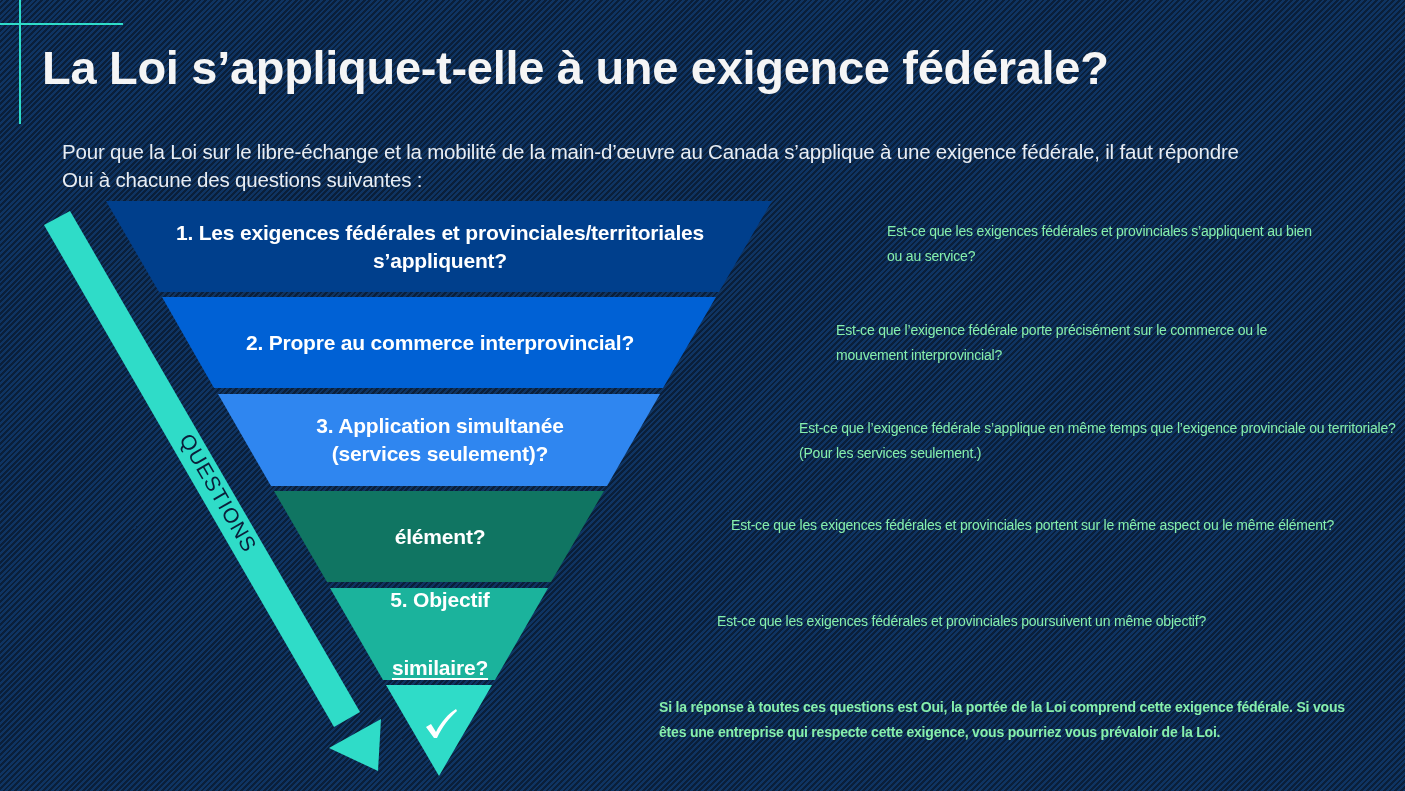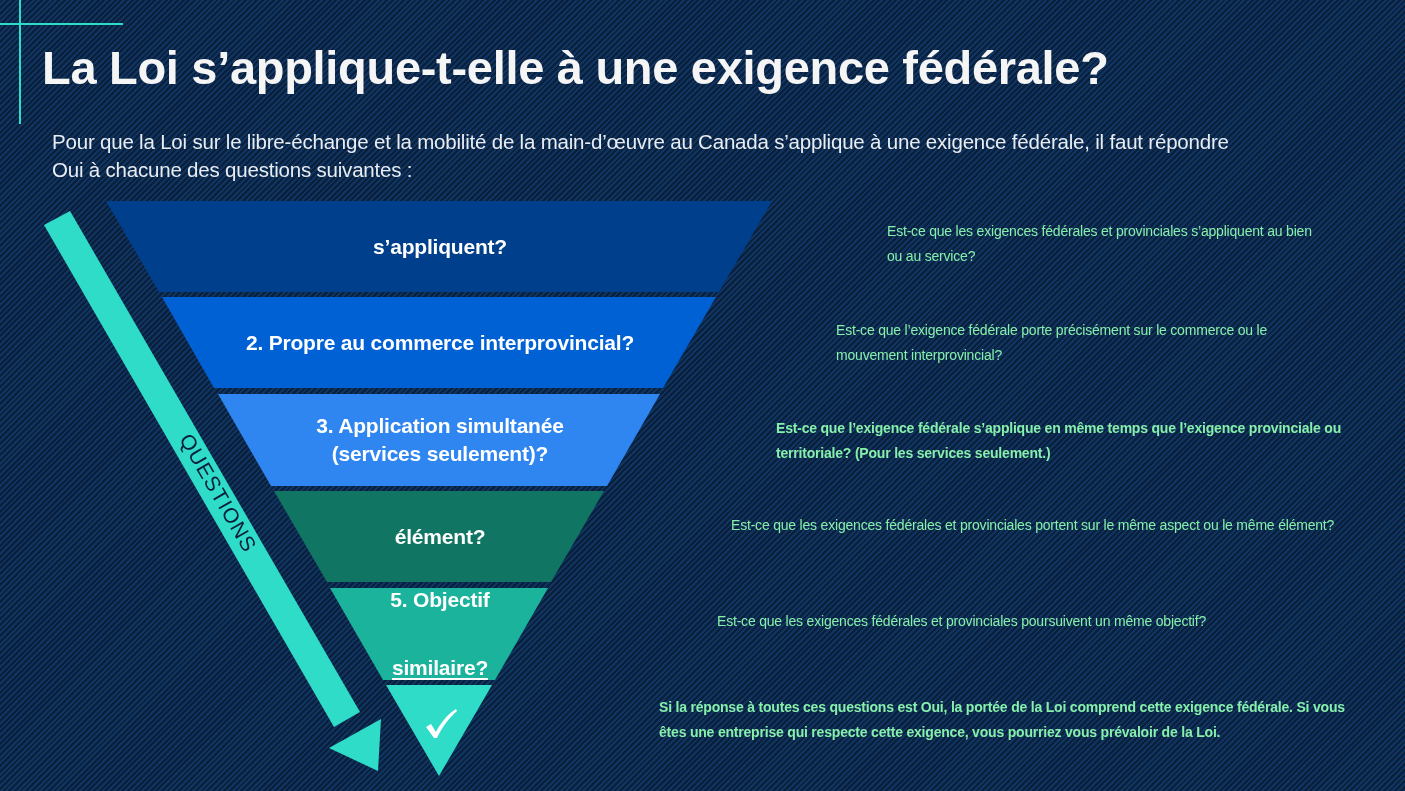--- a/index.html
+++ b/index.html
@@ -41,21 +41,21 @@
       font-size: 47px;
       font-weight: bold;
       color: #f5f5f5;
       letter-spacing: -0.3px;
       white-space: nowrap;
     }
     .subtitle {
       position: absolute;
       left: 44px; top: 120px;
       width: 1200px;
-      margin: 8px;
+      margin: 18px;
       font-size: 20.5px;
       line-height: 28px;
       font-weight: normal;
       color: #e8edf3;
       letter-spacing: -0.2px;
     }
     .diagram-svg {
       position: absolute;
       left: 0; top: 0;
       width: 1405px; height: 791px;
@@ -120,20 +120,21 @@
   <polygon points="162,297 716,297 663,388 214,388" fill="#0061d5"></polygon>
   <polygon points="218,394 660,394 607,486 271,486" fill="#2f86f0"></polygon>
   <polygon points="274,491 604,491 551,582 327,582" fill="#107562"></polygon>
   <polygon points="330,588 548,588 495,680 383,680" fill="#1bb39c"></polygon>
   <polygon points="386,685 492,685 439,776" fill="#2fdcc8"></polygon>
 </svg>
 
 <div class="questions-label">QUESTIONS</div>
 
 <div class="band-label" style="left:140px; top:201px; width:600px; height:91px; flex-direction:column;">
+  <span>1. Les exigences fédérales et provinciales/territoriales</span>
   <span>s’appliquent?</span>
 </div>
 <div class="band-label" style="left:190px; top:297px; width:500px; height:91px; flex-direction:column;">
   <span>2. Propre au commerce interprovincial?</span>
 </div>
 <div class="band-label" style="left:240px; top:394px; width:400px; height:92px; flex-direction:column;">
   <span>3. Application simultanée</span>
   <span>(services seulement)?</span>
 </div>
 <div class="band-label" style="left:290px; top:491px; width:300px; height:91px; flex-direction:column;">
@@ -143,16 +144,16 @@
   <span>5. Objectif</span>
   <span class="squiggle">similaire?</span>
 </div>
 
 <svg class="check-icon" viewBox="0 0 34 32">
   <path d="M2,19 L7,16 L12,24 C17,14 24,6 32,1 L33,3 C25,10 18,19 13,30 L10,30 Z" fill="#ffffff"></path>
 </svg>
 
 <div class="desc" style="left:887px; top:219px; width:440px;">Est-ce que les exigences fédérales et provinciales s’appliquent au bien ou au service?</div>
 <div class="desc" style="left:836px; top:318px; width:480px;">Est-ce que l’exigence fédérale porte précisément sur le commerce ou le mouvement interprovincial?</div>
-<div class="desc" style="left:776px; top:416px; width:600px;font-weight:bold;">Est-ce que l’exigence fédérale s’applique en même temps que l’exigence provinciale ou territoriale? (Pour les services seulement.)</div>
+<div class="desc" style="left:799px; top:416px; width:600px;">Est-ce que l’exigence fédérale s’applique en même temps que l’exigence provinciale ou territoriale? (Pour les services seulement.)</div>
 <div class="desc" style="left:731px; top:513px; width:620px;">Est-ce que les exigences fédérales et provinciales portent sur le même aspect ou le même élément?</div>
 <div class="desc" style="left:717px; top:609px; width:630px;">Est-ce que les exigences fédérales et provinciales poursuivent un même objectif?</div>
 <div class="desc" style="left:659px; top:695px; width:700px;font-weight:bold;">Si la réponse à toutes ces questions est Oui, la portée de la Loi comprend cette exigence fédérale. Si vous êtes une entreprise qui respecte cette exigence, vous pourriez vous prévaloir de la Loi.</div>
 
 </body></html>

